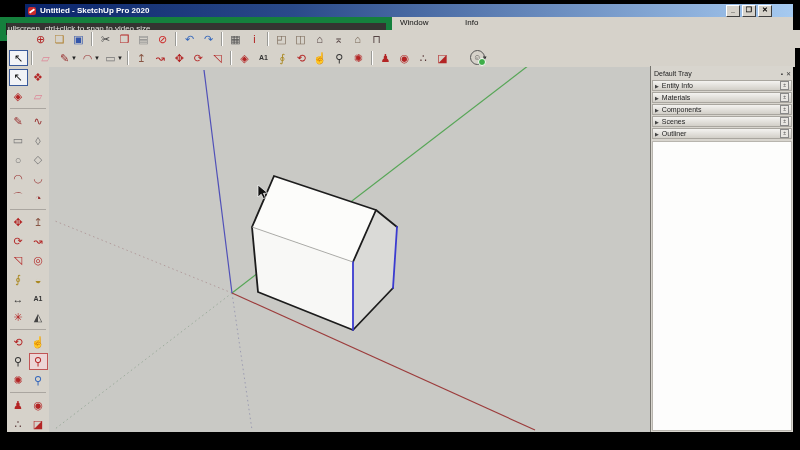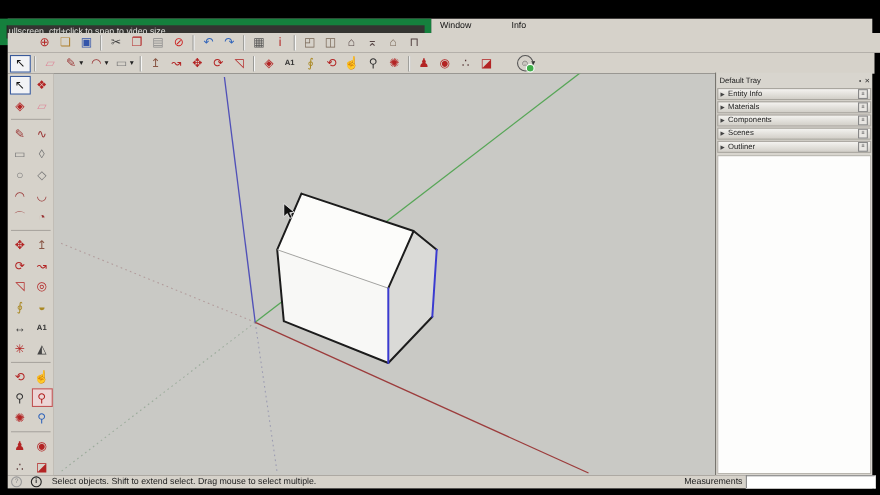--- a/index.html
+++ b/index.html
@@ -75,20 +75,29 @@
   #status-msg{position:absolute;left:40px;top:1px;}
   #meas-label{position:absolute;right:118px;top:1px;}
   #meas-input{position:absolute;left:671px;top:0;width:112px;height:10px;background:#fff;
     border:1px solid;border-color:#808080 #fff #fff #808080;font-size:8px;padding:0 2px;}
 </style>
 </head>
 <body>
 
 <div id="screen">
 
+  <div id="titlebar">
+    <span id="su-logo"></span>
+    <span>Untitled - SketchUp Pro 2020</span>
+    <span id="win-buttons">
+        <span class="winbtn">_</span>
+        <span class="winbtn">❒</span>
+        <span class="winbtn">✕</span>
+      </span>
+  </div>
 
   <div id="menubar">
     <span class="menu-item" style="left:393px">Window</span>
     <span class="menu-item" style="left:458px">Info</span>
   </div>
   <div id="tooltip-overlay">ullscreen, ctrl+click to snap to video size</div>
 
   <div id="toolbar1" class="hbar">
       <span class="tbtn" style="color: rgb(179, 36, 36);">⊕</span>
       <span class="tbtn" style="color: rgb(176, 128, 48);">❏</span>
@@ -286,21 +295,14 @@
         <div class="tray-section">
           <span class="arrow">▶</span>
           <span>Outliner</span>
           <span class="spacer"></span>
           <span class="sbox">±</span>
         </div>
       </div>
     <div id="tray-content"></div>
   </div>
 
-  <div id="statusbar">
-    <span id="status-icon-0" class="status-circle">?</span>
-    <span id="status-icon-1" class="status-circle">i</span>
-    <span id="status-msg">Select objects. Shift to extend select. Drag mouse to select multiple.</span>
-    <span id="meas-label">Measurements</span>
-    <input id="meas-input" value="" style="">
-  </div>
 
 </div>
 
 </body></html>

